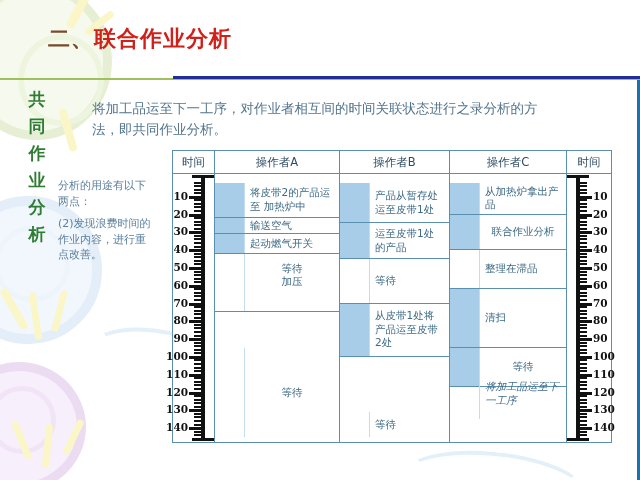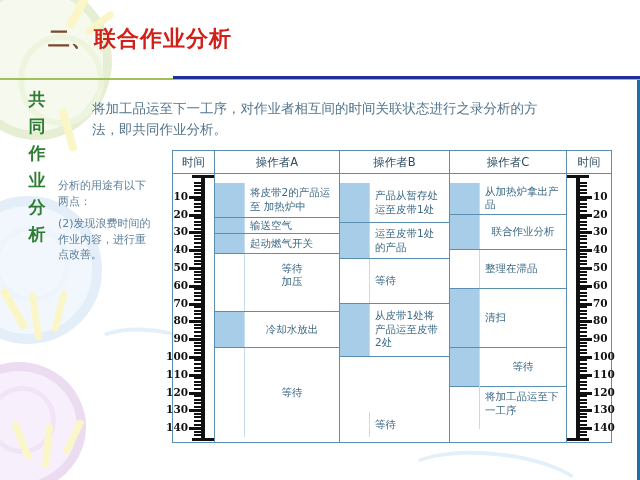--- a/index.html
+++ b/index.html
@@ -322,24 +322,20 @@
               <div class="lbl">起动燃气开关</div>
             </div>
             <div class="blk" style="top: 44.1448px; height: 16.0138px;">
               <div class="bar"></div>
               <div class="lbl">输送空气</div>
             </div>
             <div class="blk" style="top: 79.731px; height: 58.7172px;">
               <div class="bar empty"></div>
               <div class="lbl ctr" style="display: block; padding-top: 8px;">等待<br>加压</div>
             </div>
-            <div class="blk" style="top: 138.448px; height: 35.5862px;">
-              <div class="bar"></div>
-              <div class="lbl ctr">冷却水放出</div>
-            </div>
             <div class="blk noline" style="top: 174.034px; height: 88.9655px;">
               <div class="bar empty"></div>
               <div class="lbl ctr">等待</div>
             </div>
           </div>
       </div>
       <div class="col col-b">
         <div class="lane" id="lane-1">
             <div class="blk" style="top: 8.55862px; height: 40.9241px;">
               <div class="bar"></div>
@@ -378,21 +374,21 @@
               <div class="lbl">整理在滞品</div>
             </div>
             <div class="blk" style="top: 115.317px; height: 58.7172px;">
               <div class="bar"></div>
               <div class="lbl">清扫</div>
             </div>
             <div class="blk" style="top: 174.034px; height: 39.1448px;">
               <div class="bar"></div>
               <div class="lbl ctr">等待</div>
             </div>
-            <div class="blk noline" style="top: 205px; height: 49.8207px;">
+            <div class="blk noline" style="top: 195px; height: 49.8207px; font-style: italic;">
               <div class="bar empty"></div>
               <div class="lbl">将加工品运至下一工序</div>
             </div>
           </div>
       </div>
       <div class="col col-time2">
         <div class="ruler right" id="ruler-right">
             <div class="axis"></div>
             <div class="cap top"></div>
             <div class="cap bot"></div>

